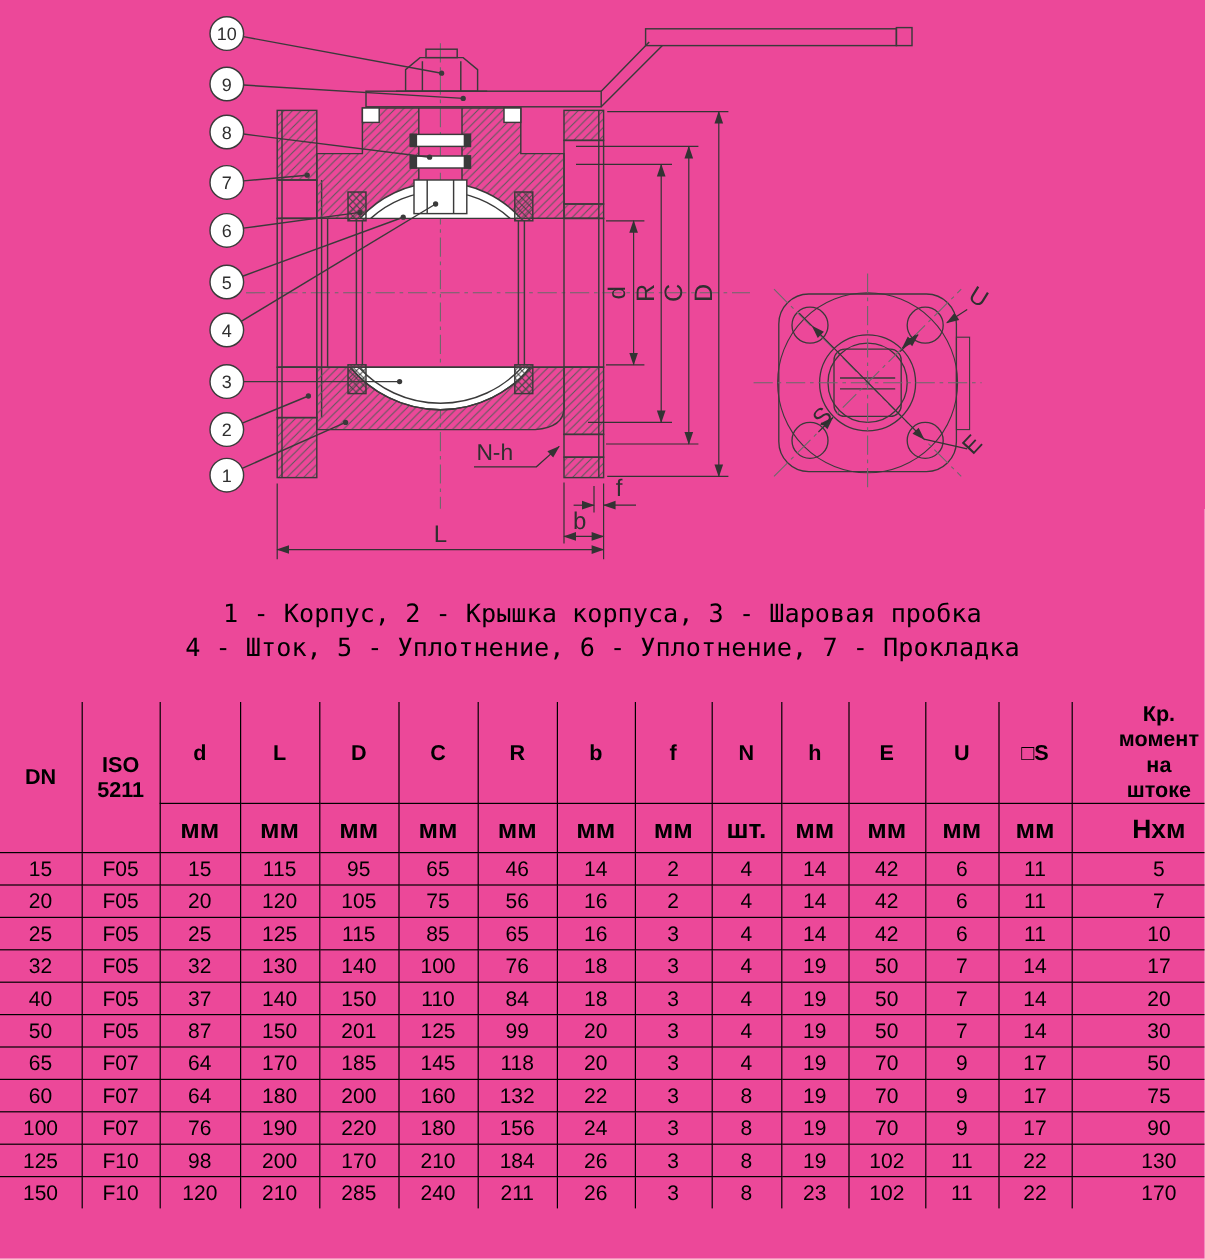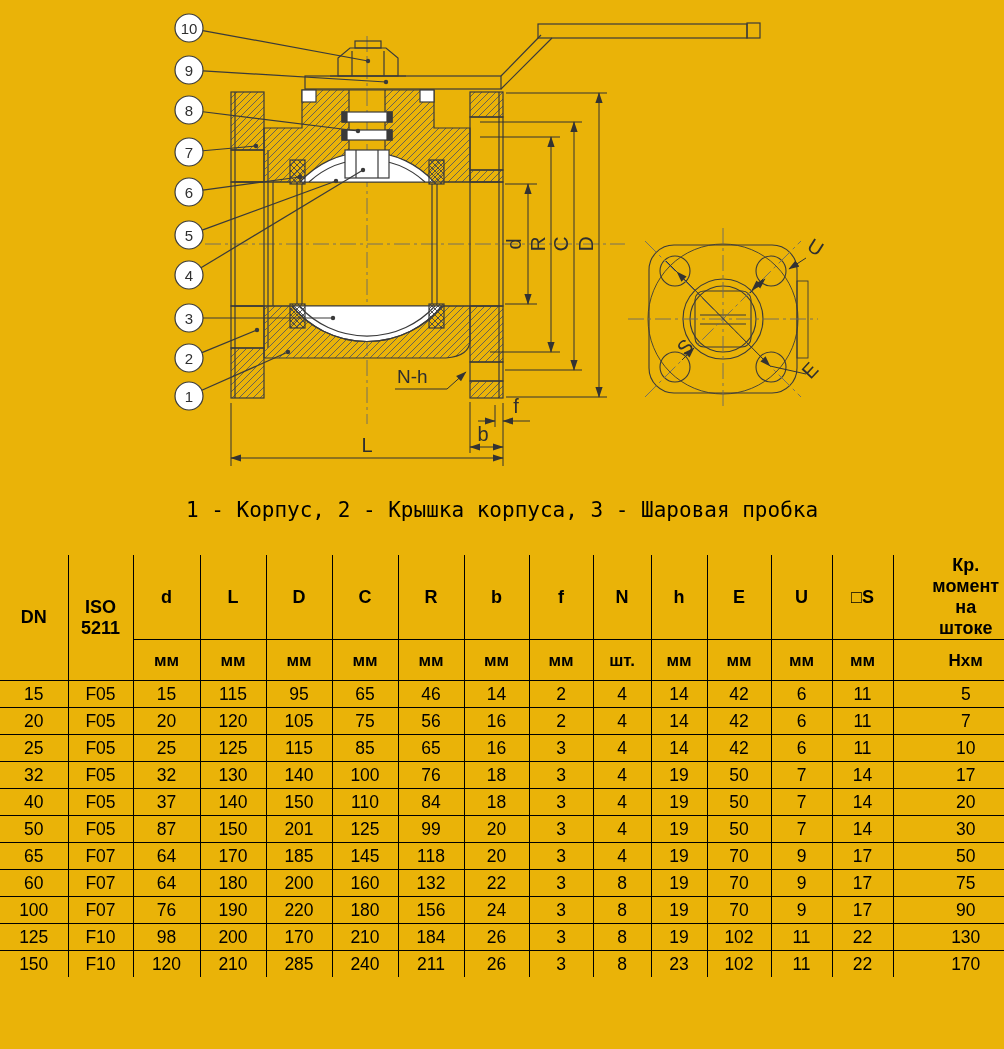--- a/index.html
+++ b/index.html
@@ -1,26 +1,26 @@
 <!DOCTYPE html>
 <html><head>
 <meta charset="utf-8">
 <style>
   html,body{margin:0;padding:0;background:#fff;}
-  .page{position:relative;width:1004px;height:1049px;background:#eab308;overflow:hidden;
+  .page{position:relative;width:1004px;height:1049px;background:#ec4899;overflow:hidden;
         font-family:"Liberation Sans",sans-serif;color:#000;}
   svg text{font-family:"Liberation Sans",sans-serif;fill:#2f2f2f;}
   .legend{margin-top:14px;text-align:center;font-family:"DejaVu Sans Mono",monospace;
           font-size:21px;line-height:29px;color:#000;}
   table.spec{border-collapse:collapse;table-layout:fixed;width:1004px;margin-top:30px;}
   table.spec th,table.spec td{border:1.5px solid #000;text-align:center;vertical-align:middle;
           padding:0 2px;overflow:hidden;}
   table.spec th{font-weight:bold;font-size:18px;line-height:21px;}
   table.spec td{font-size:17.5px;height:26px;font-weight:normal;}
-  table.spec .unit-row th{font-size:17px;height:40px;}
+  table.spec .unit-row th{font-size:22px;height:40px;}
   table.spec .hdr-row th{height:72px;}
   
   table.spec tr th:first-child,table.spec tr td:first-child{border-left:none;}
   table.spec tr th:last-child,table.spec tr td:last-child{border-right:none;padding-left:36px;}
   table.spec .hdr-row th{border-top:none;}
   table.spec tbody tr:last-child td{border-bottom:none;}
 </style>
 </head>
 <body>
 
@@ -239,20 +239,21 @@
     <g font-size="20">
       <text transform="rotate(32,812,253)" x="812" y="253" text-anchor="middle">U</text>
       <text transform="rotate(-47,815,375)" x="815" y="375" text-anchor="middle">E</text>
       <text transform="rotate(-45,690,352)" x="690" y="352" text-anchor="middle">S</text>
     </g>
   </svg>
 
   
   <div class="legend">
     <div>1 - Корпус, 2 - Крышка корпуса, 3 - Шаровая пробка</div>
+    <div>4 - Шток, 5 - Уплотнение, 6 - Уплотнение, 7 - Прокладка</div>
   </div>
 
   
   <table class="spec">
     <colgroup>
       <col style="width:68px">
         <col style="width:65px">
         <col style="width:67px">
       <col style="width:66px">
         <col style="width:66px">

